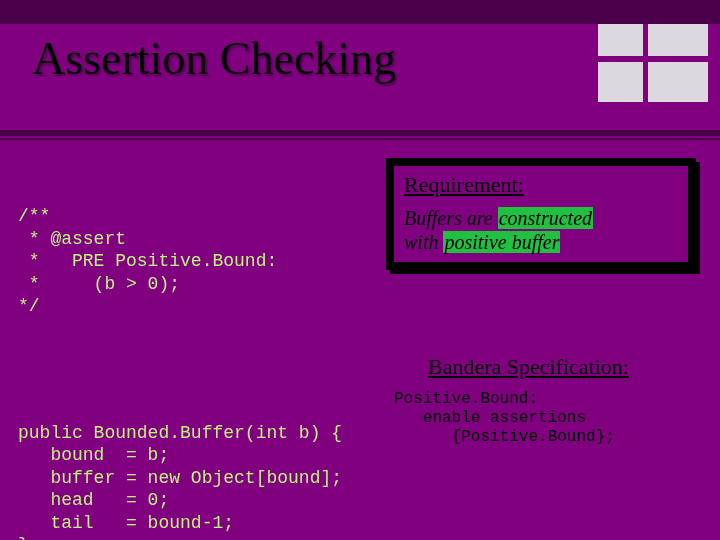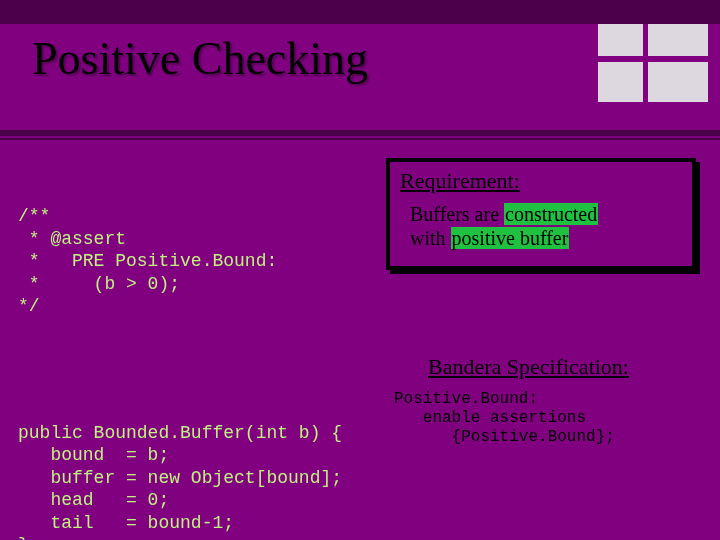--- a/index.html
+++ b/index.html
@@ -71,32 +71,33 @@
     color: #c0f080;
     white-space: pre;
   }
   .box1 {
     position: absolute;
     left: 386px;
     top: 158px;
     width: 310px;
     height: 112px;
     background: #800080;
-    border: 4px solid #000000;
+    border: 8px solid #000000;
     box-shadow: 4px 4px 0 #000;
     padding: 6px 10px;
   }
   .req-h {
     font-size: 22px;
     color: #000;
     text-decoration: underline;
   }
   .req-body {
     margin-top: 8px;
-    margin-left: 10px;
+    margin-left: 0;
+    font-style: italic;
     font-size: 20px;
     color: #000;
     line-height: 1.2;
   }
   .hl { background: #20c040; padding: 0 1px; }
   .bspec {
     position: absolute;
     left: 394px;
     top: 354px;
     width: 310px;
@@ -115,21 +116,21 @@
     white-space: pre;
     line-height: 1.2;
   }
 </style>
 </head>
 <body>
 
 <div class="top-band"></div>
 
 <div class="header-row">
-  <div class="title">Positive Checking</div>
+  <div class="title">Assertion Checking</div>
   <div class="logo">
     <div class="lg a"></div>
       <div class="lg b"></div>
       <div class="lg c"></div>
       <div class="lg d"></div>
   </div>
 </div>
 
 <div class="rule1"></div>
 <div class="rule2"></div>

